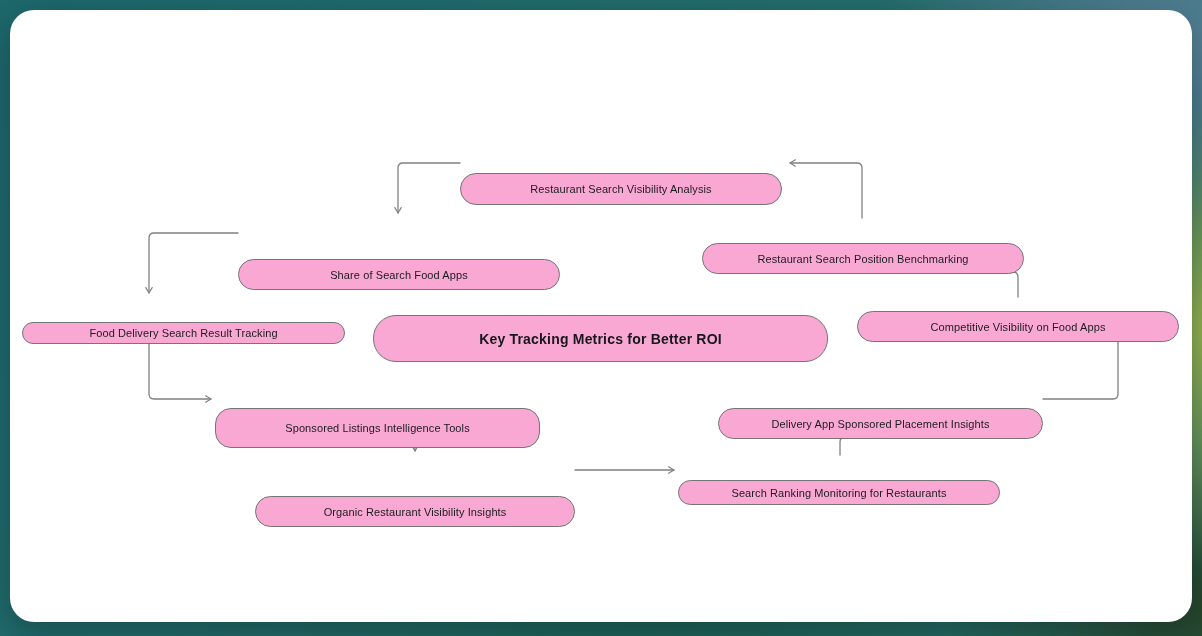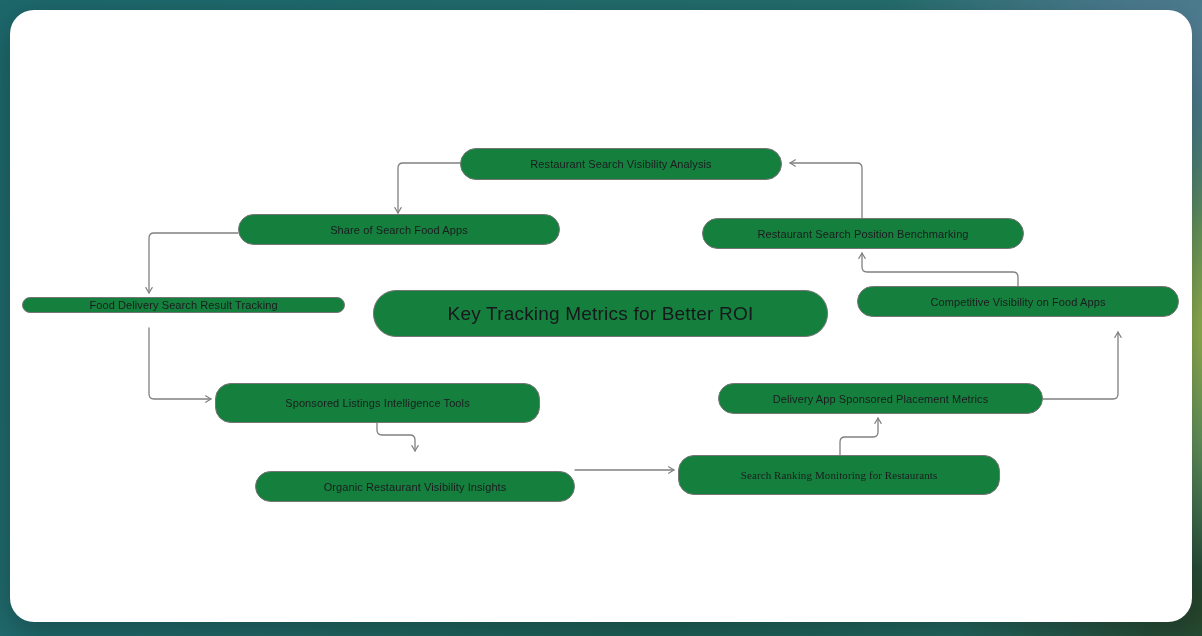--- a/index.html
+++ b/index.html
@@ -15,38 +15,38 @@
       linear-gradient(120deg,#1d686c 0%,#246d6d 55%,#2a6f6a 100%);
   }
   .card{
     position:absolute;left:10px;top:10px;width:1182px;height:612px;
     background:#ffffff;border-radius:24px;
     box-shadow:0 10px 35px rgba(0,0,0,.28);
   }
   .layer{position:absolute;left:0;top:0;width:1202px;height:636px;pointer-events:none;}
   .node{
     position:absolute;box-sizing:border-box;
-    background:#15803d;border:1.3px solid #757575;border-radius:16px;
+    background:#f9a8d4;border:1.3px solid #757575;border-radius:16px;
     display:flex;align-items:center;justify-content:center;text-align:center;
-    font-size:11px;font-weight:500;color:#1b1b1f;letter-spacing:.1px;
+    font-size:11px;font-weight:500;color:#1b1b1f;letter-spacing:.1px;margin-top:25px;
   }
   .node.title{
-    border-radius:23px;font-size:19px;font-weight:400;color:#17171c;letter-spacing:.2px;
+    border-radius:23px;font-size:14px;font-weight:700;color:#17171c;letter-spacing:.2px;
   }
   
   #n0{left:460px;top:148px;width:322px;height:32px;}
-  #n1{left:238px;top:214px;width:322px;height:31px;}
+  #n1{left:238px;top:234px;width:322px;height:31px;}
   #n2{left:702px;top:218px;width:322px;height:31px;}
-  #n3{left:22px; top:297px;width:323px;height:16px;}
+  #n3{left:22px; top:297px;width:323px;height:22px;}
   #n4{left:373px;top:290px;width:455px;height:47px;}
   #n5{left:857px;top:286px;width:322px;height:31px;}
   #n6{left:215px;top:383px;width:325px;height:40px;}
   #n7{left:718px;top:383px;width:325px;height:31px;}
   #n8{left:255px;top:471px;width:320px;height:31px;}
-  #n9{left:678px;top:455px;width:322px;height:40px;font-family:Liberation Serif, serif;}
+  #n9{left:678px;top:455px;width:322px;height:25px;}
   svg .edge{fill:none;stroke:#808080;stroke-width:1.3;stroke-linecap:round;}
 </style>
 </head>
 <body>
 
 <div class="card"></div>
 
 <svg class="layer" width="1202" height="636" viewBox="0 0 1202 636" xmlns="http://www.w3.org/2000/svg">
   <defs>
     <marker id="arrow" viewBox="0 0 10 10" refX="8" refY="5" markerWidth="9" markerHeight="9" orient="auto" markerUnits="userSpaceOnUse">
@@ -64,15 +64,15 @@
   <path class="edge" marker-end="url(#arrow)" d="M840,455 L840,442 Q840,437 845,437 L873,437 Q878,437 878,432 L878,418"></path>
 </svg>
 
 <div id="n0" class="node">Restaurant Search Visibility Analysis</div>
 <div id="n1" class="node">Share of Search Food Apps</div>
 <div id="n2" class="node">Restaurant Search Position Benchmarking</div>
 <div id="n3" class="node">Food Delivery Search Result Tracking</div>
 <div id="n4" class="node title">Key Tracking Metrics for Better ROI</div>
 <div id="n5" class="node">Competitive Visibility on Food Apps</div>
 <div id="n6" class="node">Sponsored Listings Intelligence Tools</div>
-<div id="n7" class="node">Delivery App Sponsored Placement Metrics</div>
+<div id="n7" class="node">Delivery App Sponsored Placement Insights</div>
 <div id="n8" class="node">Organic Restaurant Visibility Insights</div>
 <div id="n9" class="node">Search Ranking Monitoring for Restaurants</div>
 
 </body></html>

